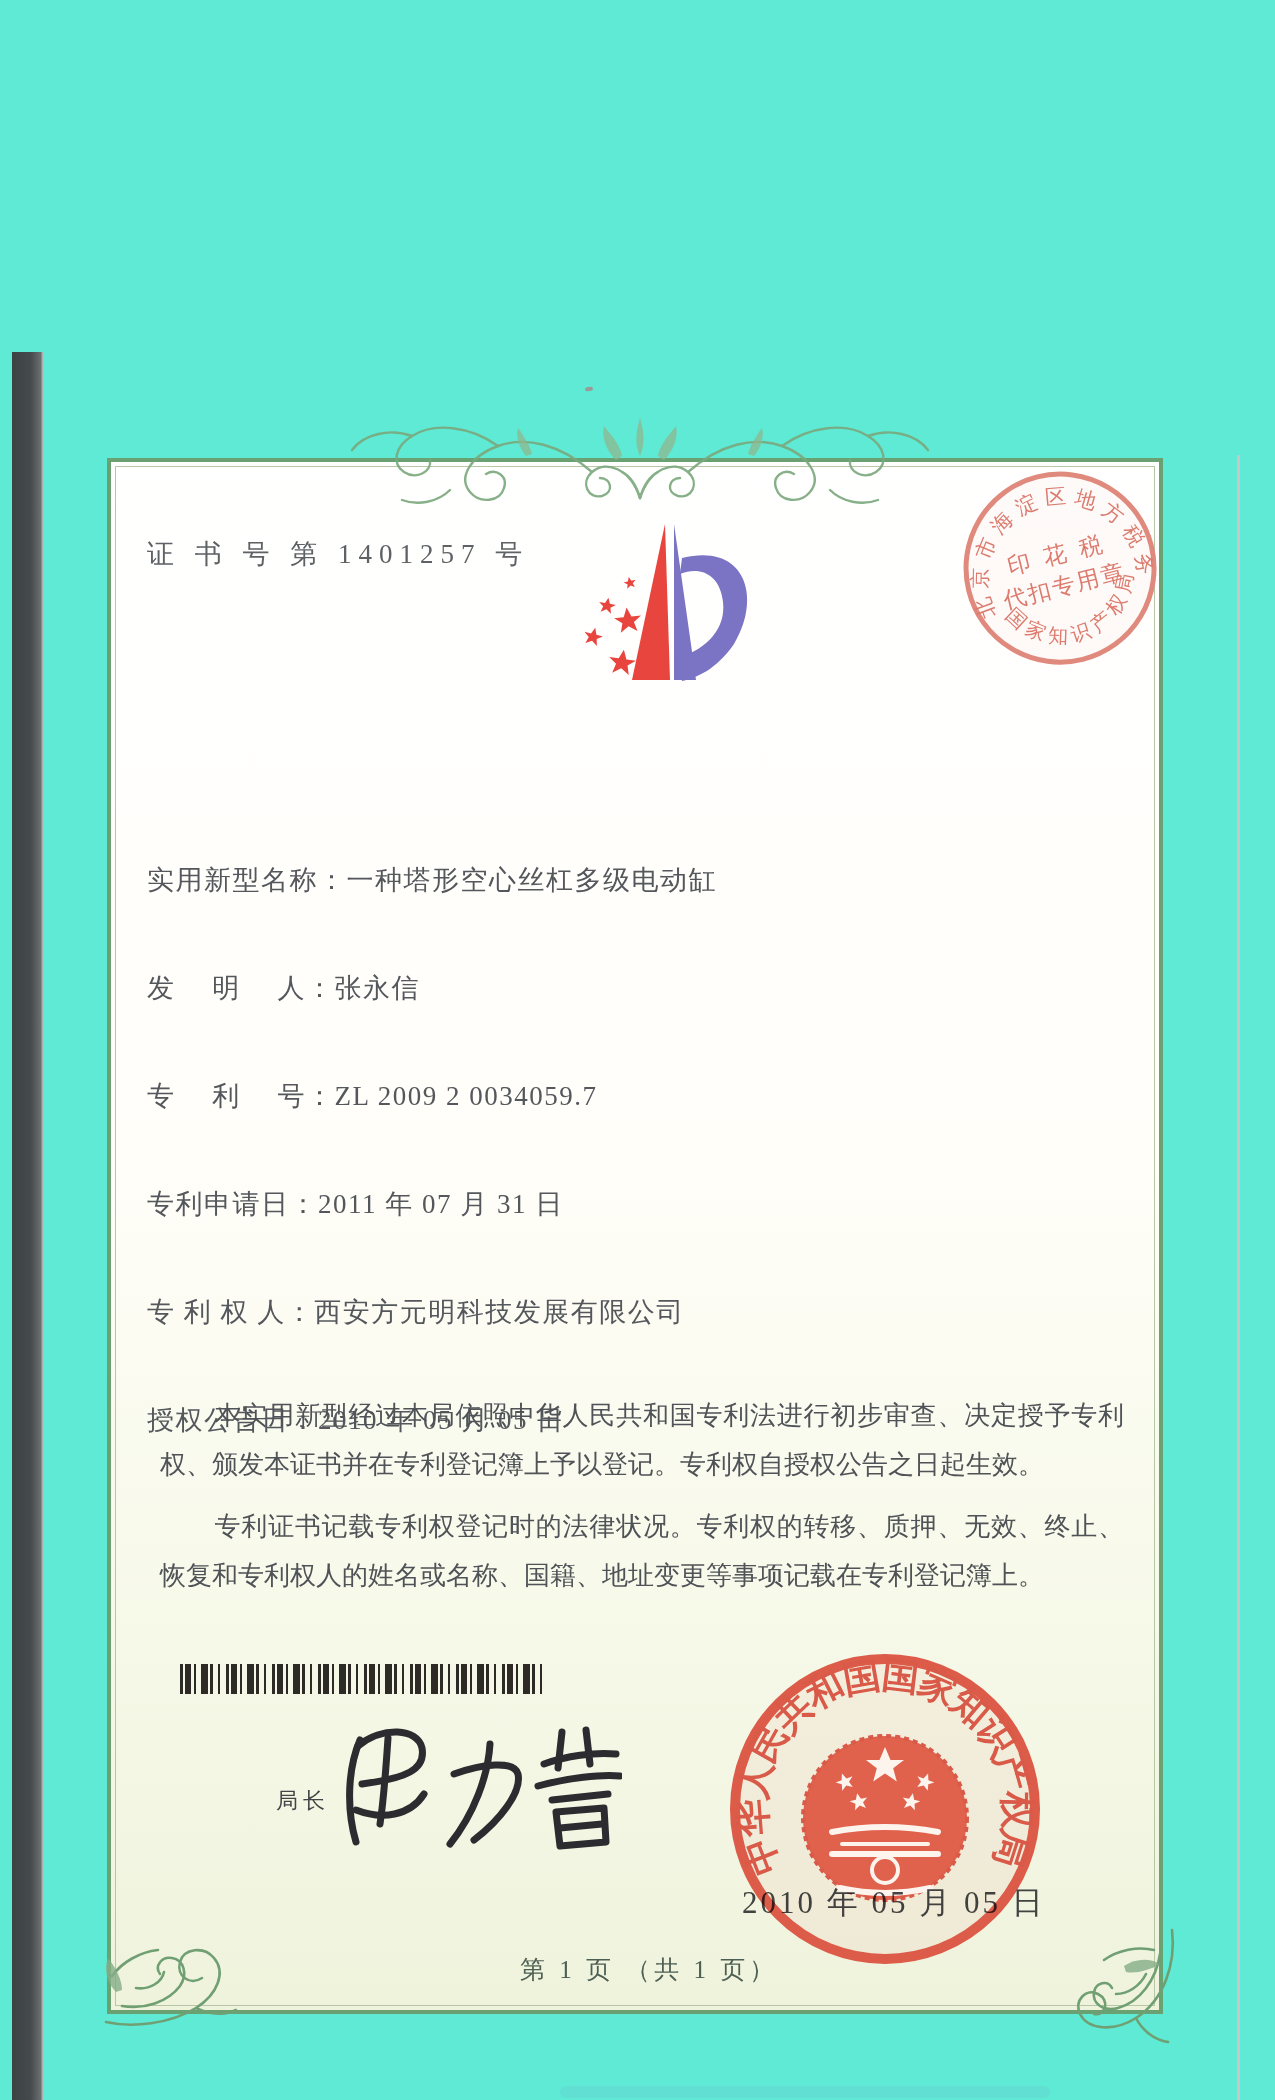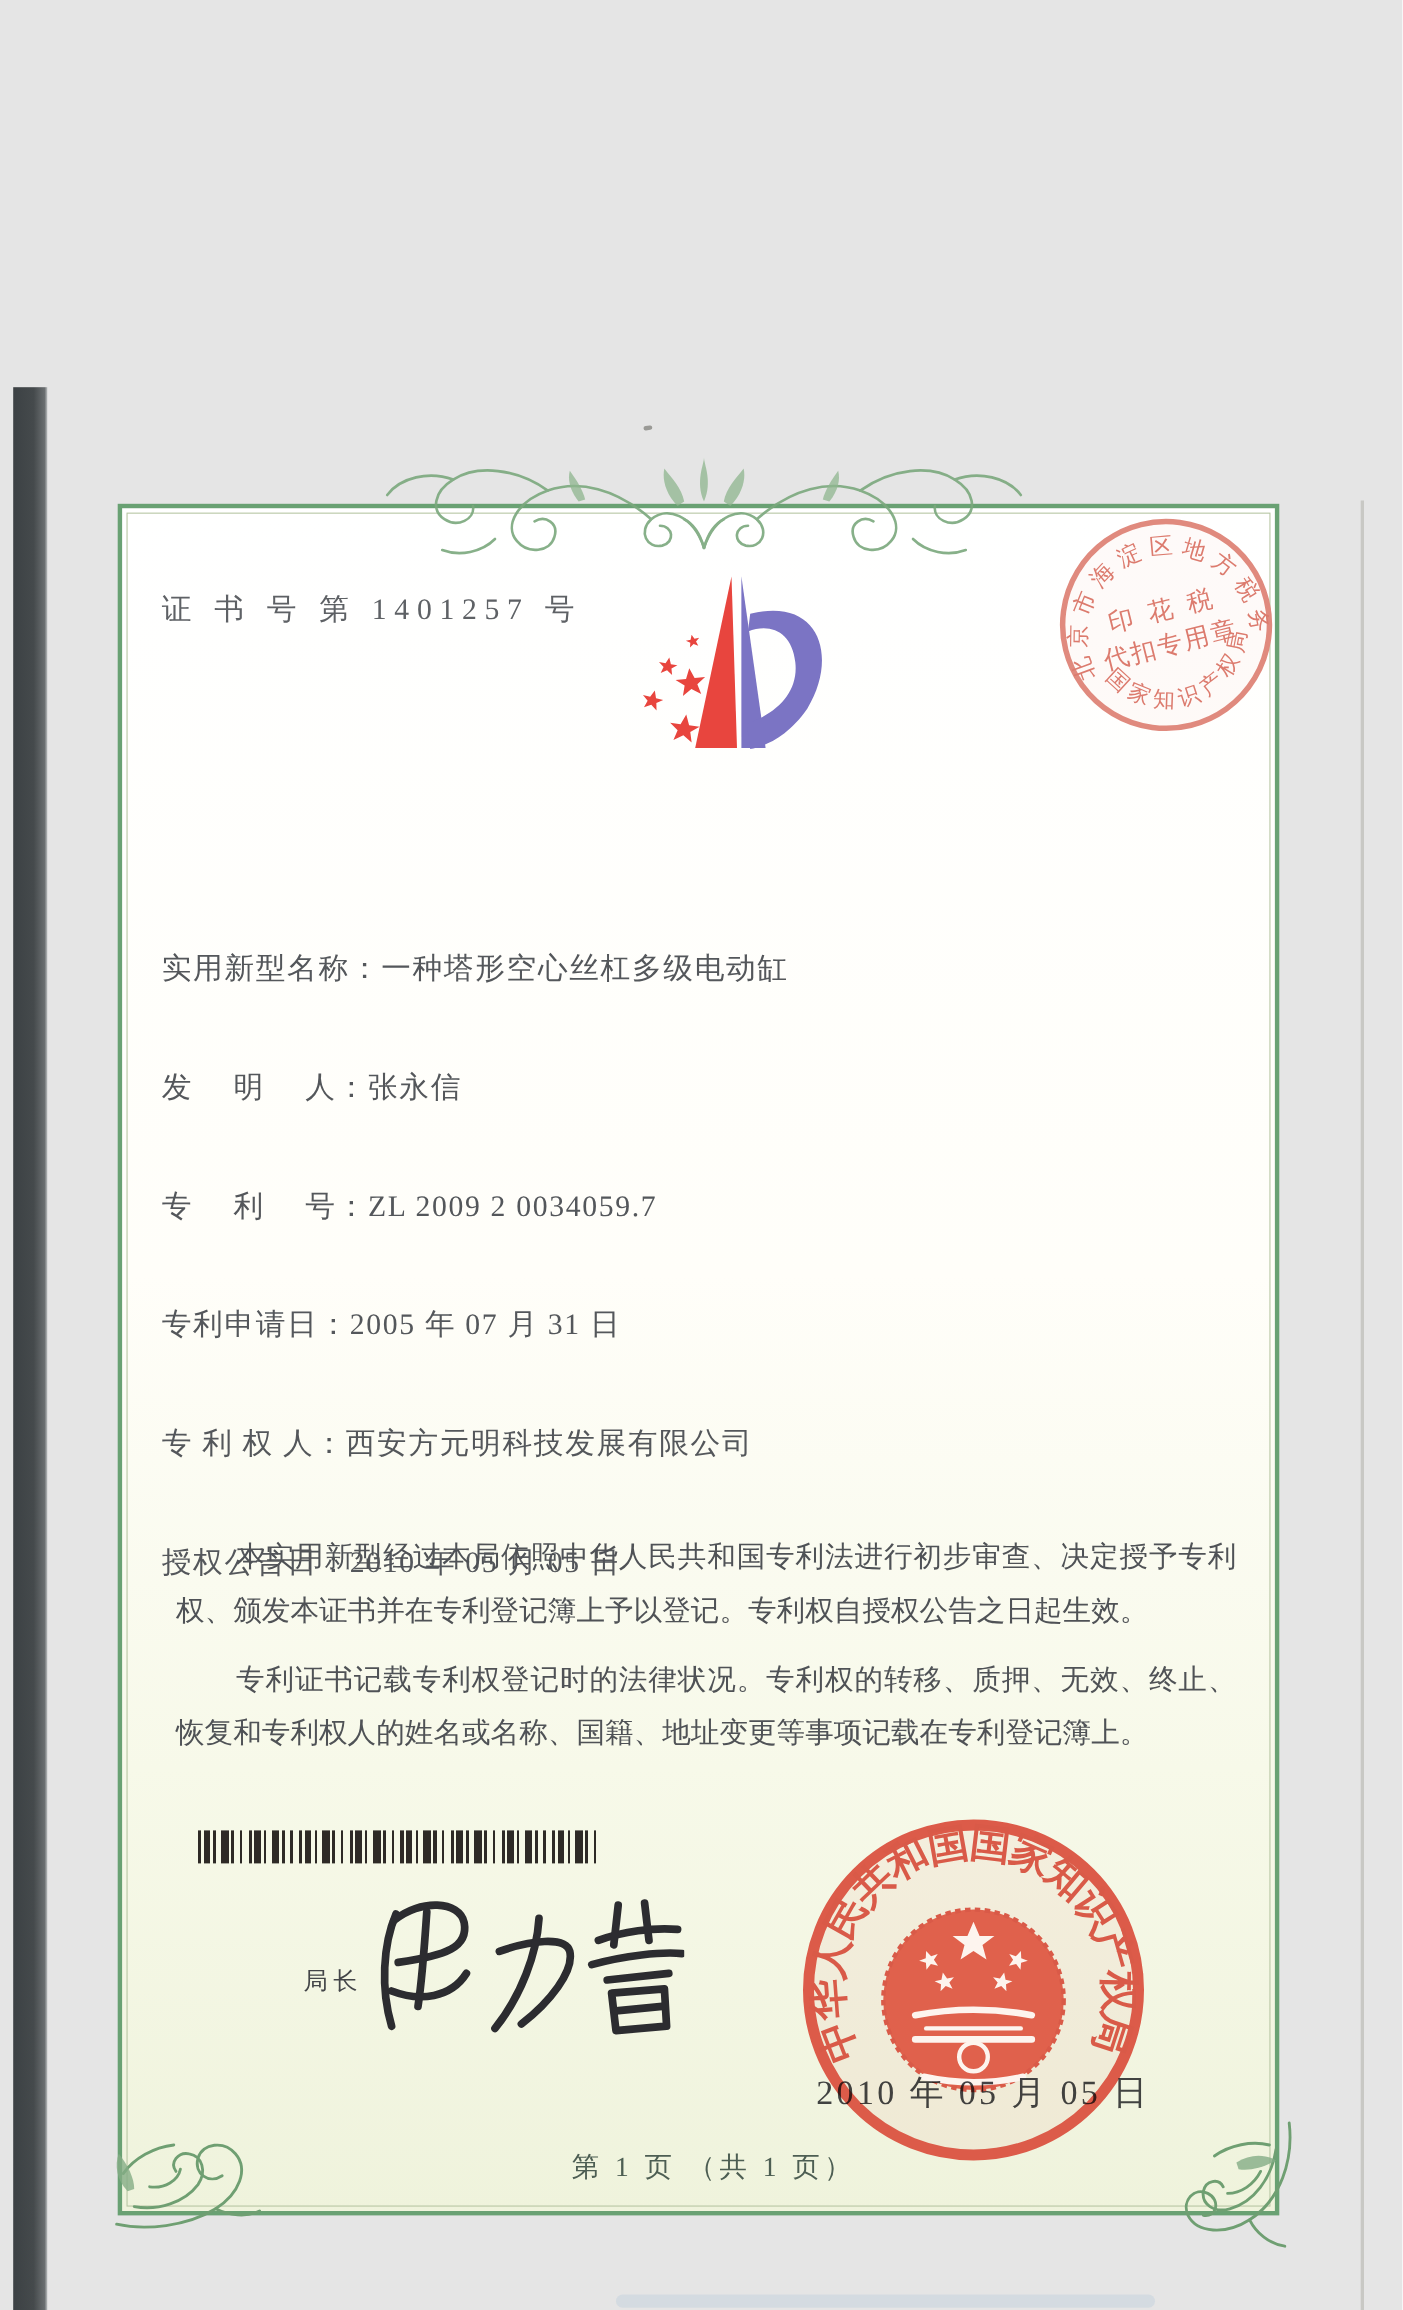--- a/index.html
+++ b/index.html
@@ -1,18 +1,18 @@
 <!DOCTYPE html>
 <html><head>
 <meta charset="utf-8">
 <style>
   html,body{margin:0;padding:0;background:#ffffff;}
   #page{
     position:relative;width:1275px;height:2100px;overflow:hidden;
-    background:#e5e5e5;
+    background:#5eead4;
     font-family:"Liberation Serif","DejaVu Serif",serif;
   }
   
   .scan-strip{position:absolute;left:12px;top:352px;width:31px;height:1748px;
     background:linear-gradient(90deg,#3c4144 0%,#454a4c 60%,#6a6e70 92%,#b9bcbd 100%);}
   .scan-edge-right{position:absolute;left:1237px;top:455px;width:3px;height:1645px;background:#c8c8c4;}
   .scan-smudge{position:absolute;left:560px;top:2086px;width:490px;height:12px;
     background:rgba(125,165,205,.16);border-radius:6px;}
   .scan-dot{position:absolute;left:585px;top:387px;width:8px;height:4px;background:#9a9a96;border-radius:2px;transform:rotate(-8deg);}
 
@@ -176,21 +176,21 @@
   <div class="field f0">
     <span class="lbl">实用新型名称：</span><span>一种塔形空心丝杠多级电动缸</span>
   </div>
   <div class="field f1">
     <span class="lbl">发　 明　 人：</span><span>张永信</span>
   </div>
   <div class="field f2">
     <span class="lbl">专　 利　 号：</span><span>ZL 2009 2 0034059.7</span>
   </div>
   <div class="field f3">
-    <span class="lbl">专利申请日：</span><span>2005 年 07 月 31 日</span>
+    <span class="lbl">专利申请日：</span><span>2011 年 07 月 31 日</span>
   </div>
   <div class="field f4">
     <span class="lbl">专 利 权 人：</span><span>西安方元明科技发展有限公司</span>
   </div>
   <div class="field f5">
     <span class="lbl">授权公告日：</span><span>2010 年 05 月 05 日</span>
   </div>
 
   <div class="body-text">
     <p>本实用新型经过本局依照中华人民共和国专利法进行初步审查、决定授予专利权、颁发本证书并在专利登记簿上予以登记。专利权自授权公告之日起生效。</p>

